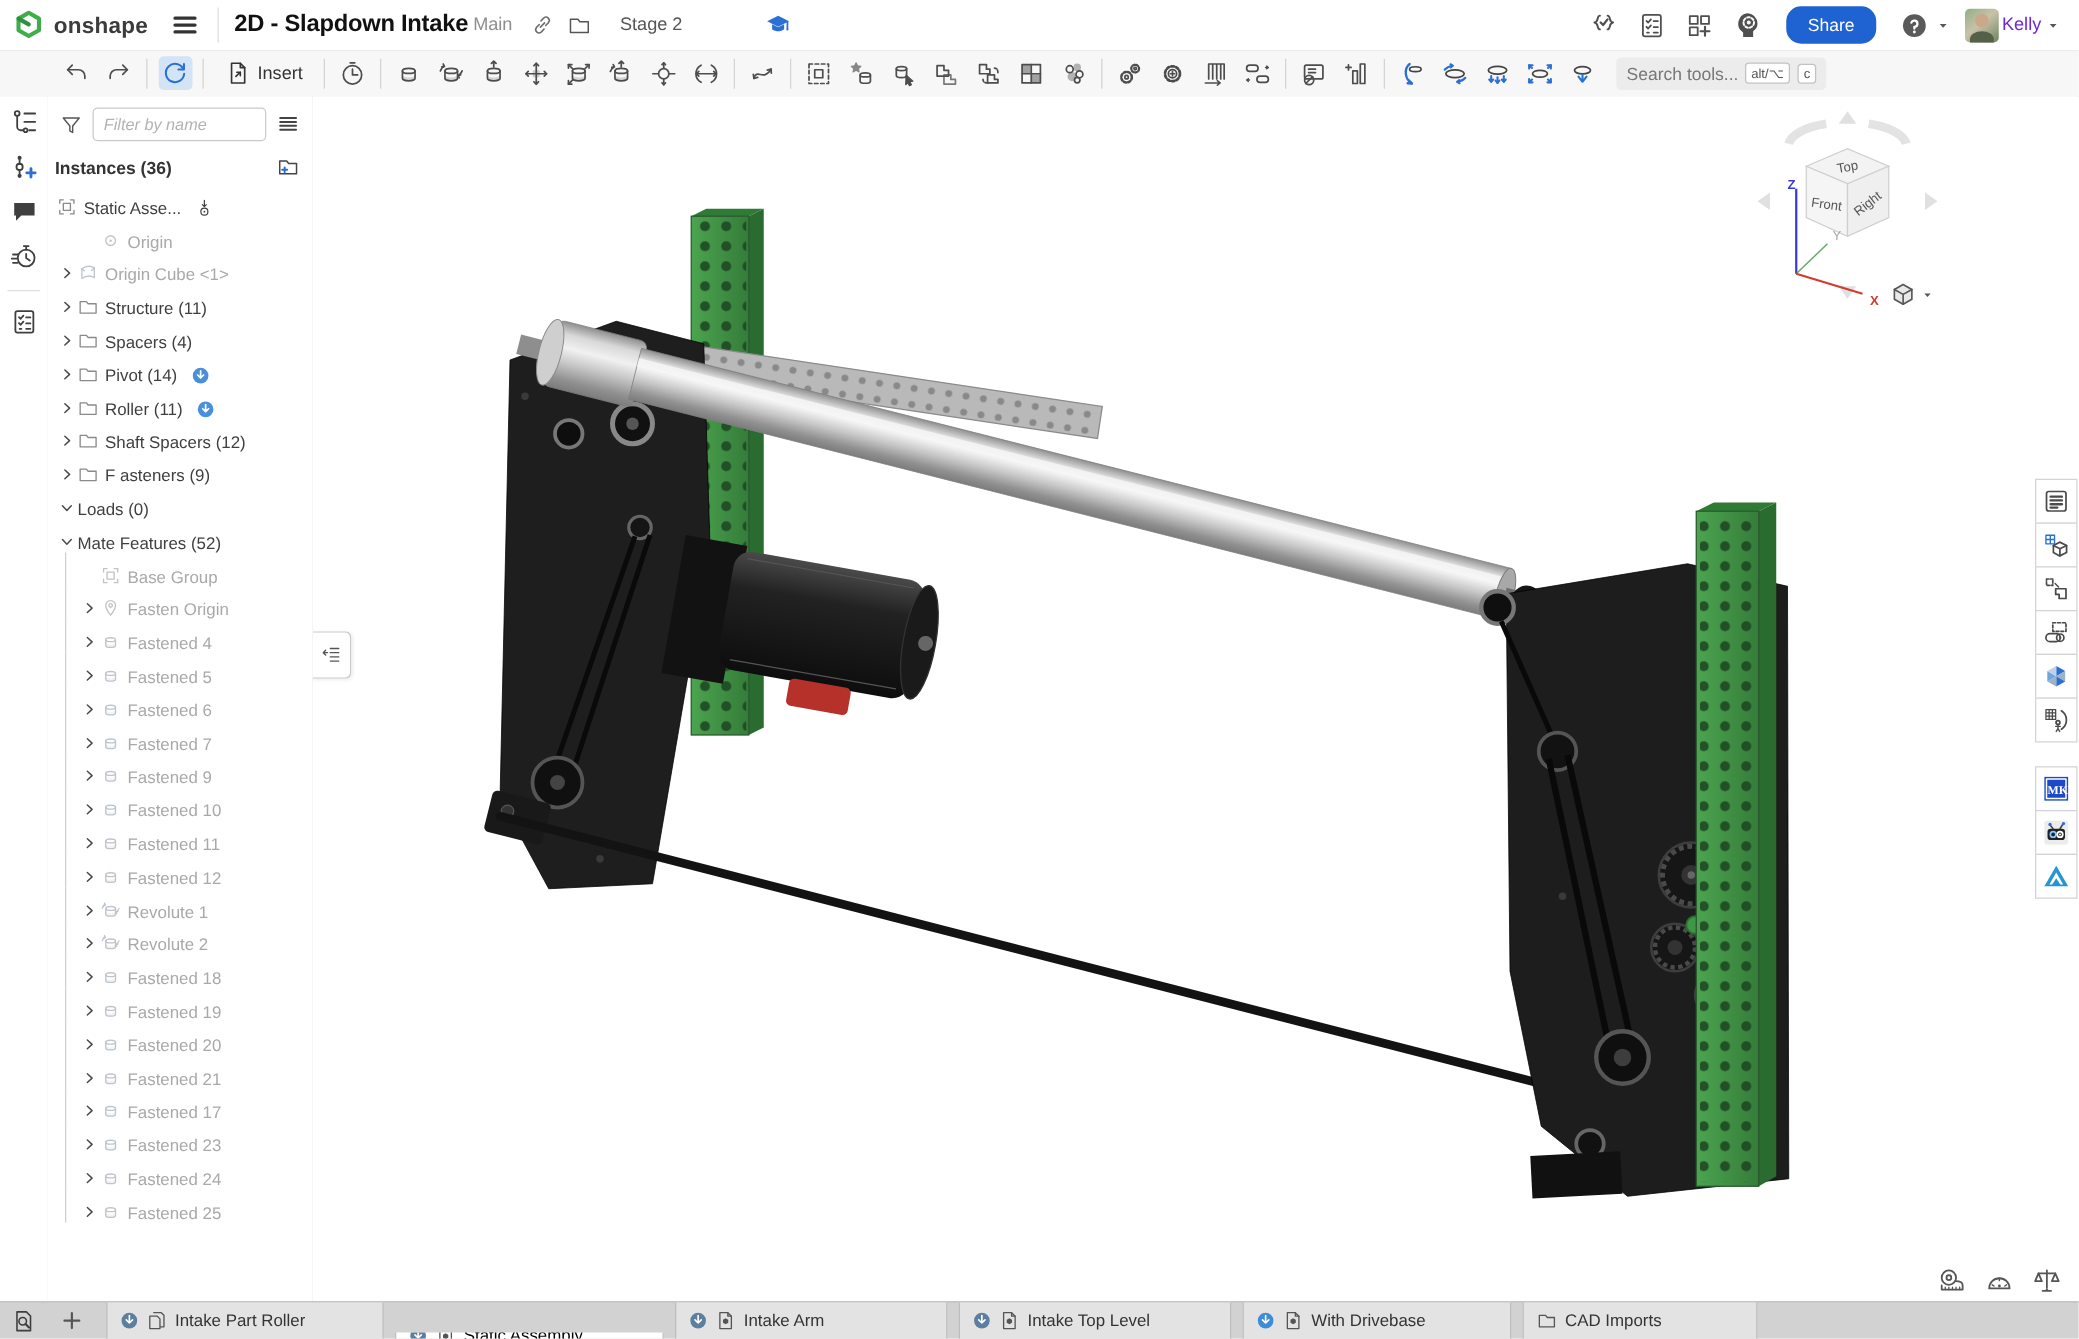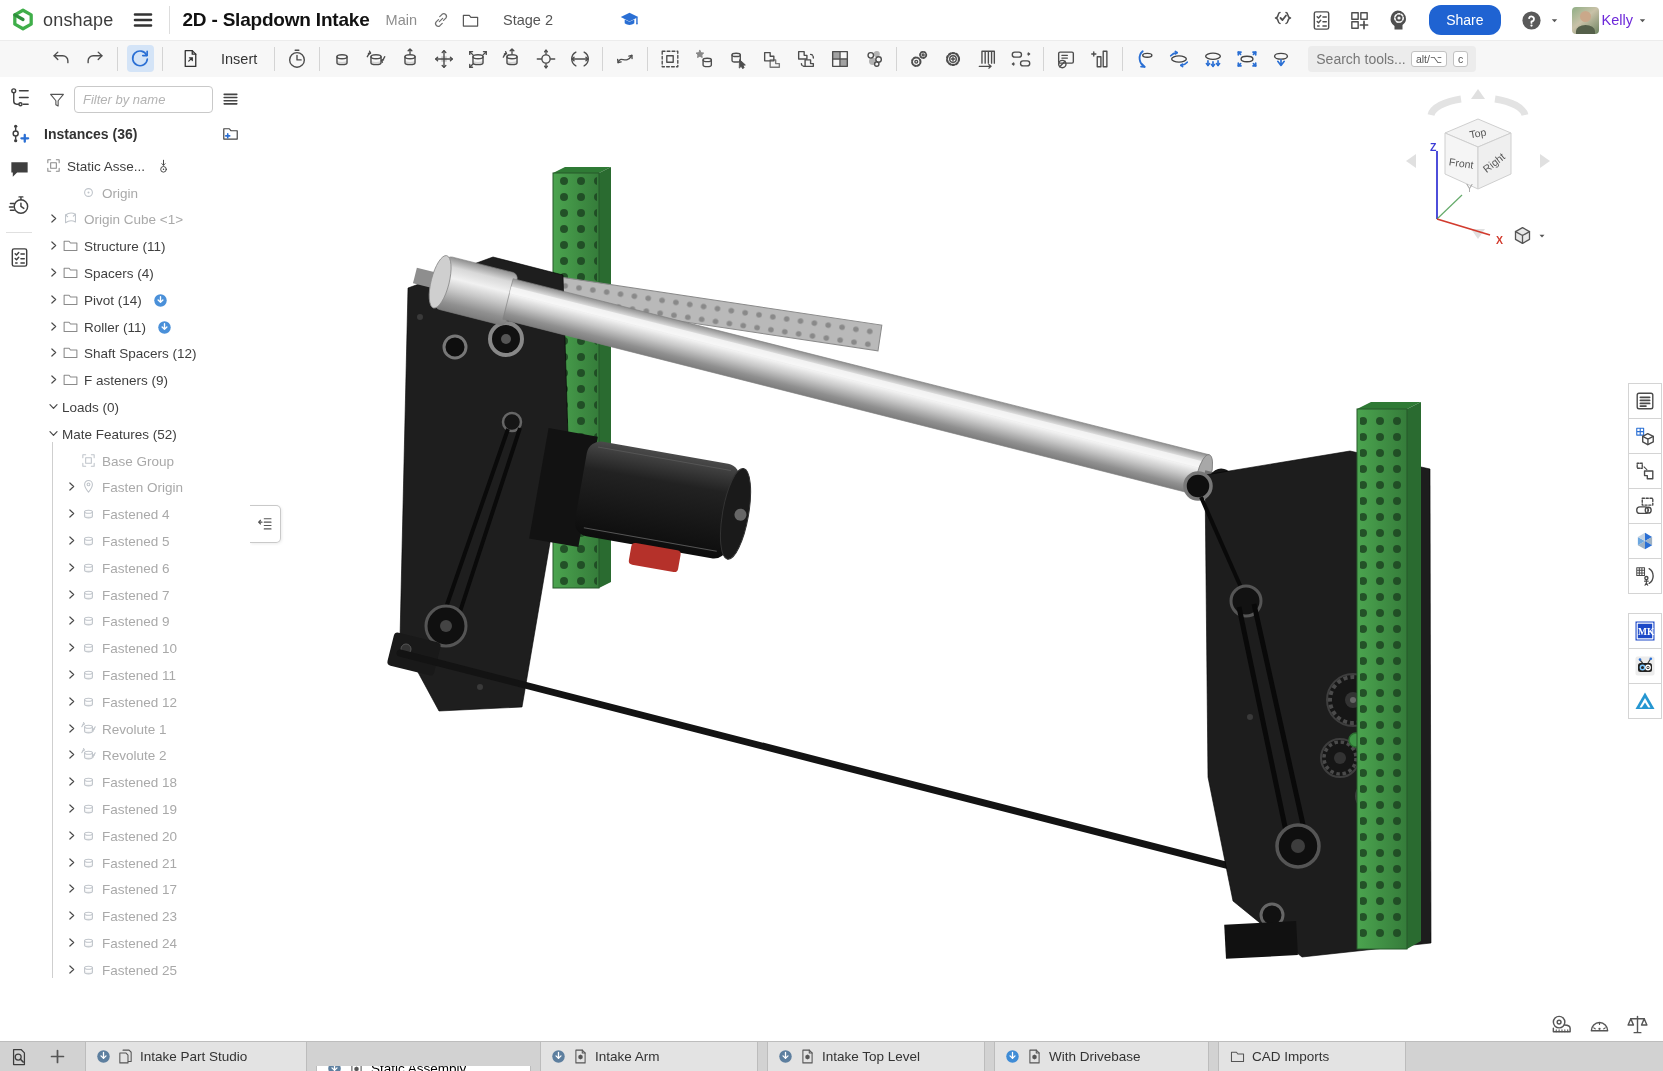--- a/index.html
+++ b/index.html
@@ -5,25 +5,25 @@
   html,body{margin:0;padding:0}
   body{width:1663px;height:1071px;overflow:hidden;position:relative;background:#fff;
        font-family:"Liberation Sans",sans-serif;color:#333;-webkit-font-smoothing:antialiased}
   .ic{fill:none;stroke:currentColor;stroke-width:1.5;stroke-linecap:round;stroke-linejoin:round;display:block}
   button{font-family:inherit;cursor:pointer}
 
   
   .topbar{position:absolute;top:0;left:0;right:0;height:40px;background:#fff;border-bottom:1px solid #ececec;
           display:flex;align-items:center;z-index:9}
   .logo{display:flex;align-items:center;gap:7px;padding-left:10px}
-  .logotext{font-size:18px;font-weight:normal;color:#3c3c3c;letter-spacing:.2px}
+  .logotext{font-size:18px;font-weight:bold;color:#3c3c3c;letter-spacing:.2px}
   .hambtn{margin-left:16px;border:none;background:none;color:#333;padding:2px}
   .vdiv{width:1px;height:28px;background:#ddd;margin-left:12px}
   .doctitle{font-size:19px;font-weight:bold;color:#111;margin-left:12px;letter-spacing:-.2px;white-space:nowrap}
-  .wsname{font-size:14.5px;color:#8e8e8e;margin-left:16px}
+  .wsname{font-size:14.5px;color:#8e8e8e;margin-left:4px}
   .tbic{color:#6f6f6f;margin-left:14px;display:flex}
   .loc{display:flex;align-items:center;gap:23px;color:#555;font-size:14.5px;margin-left:10px}
   .gcap{margin-left:66px;display:flex}
   .topright{margin-left:auto;display:flex;align-items:center;gap:11px;padding-right:14px}
   .topright .tbtn2{border:none;background:none;color:#4f4f4f;padding:2px;display:flex}
   .share{background:#1f63d2;color:#fff;font-size:14px;padding:7px 17px;border-radius:12px;border:none;margin:0 6px}
   .helpwrap,.userwrap{display:flex;align-items:center;gap:3px}
   .avatar{width:27px;height:27px;border-radius:4px;position:relative;overflow:hidden;
           background:linear-gradient(140deg,#8fae85 0%,#c9c2a8 45%,#6d8461 100%)}
   .avatar::after{content:"";position:absolute;top:4px;left:8px;width:11px;height:11px;border-radius:50%;background:#caa88a}
@@ -31,21 +31,21 @@
   .uname{font-size:14.5px;color:#6d28d9}
   .caret{color:#555;display:flex}
 
   
   .toolbar{position:absolute;top:40px;left:0;right:0;height:37px;background:#f7f7f7;border-bottom:1px solid #dcdcdc;
            display:flex;align-items:center;padding-left:44px}
   .tbtn{width:27px;height:27px;margin:0 3.5px;display:flex;align-items:center;justify-content:center;
         background:none;border:none;color:#4d4d4d;padding:0;border-radius:4px}
   .tbtn.bluebg{background:#d4e4f7;color:#2a6fd4}
   .tsep{width:1px;height:24px;background:#d4d4d4;margin:0 5px;flex:none}
-  .insertbtn{display:flex;align-items:center;gap:20px;margin:0 6px;color:#333;font-size:14.5px;background:none;border:none}
+  .insertbtn{display:flex;align-items:center;gap:5px;margin:0 6px;color:#333;font-size:14.5px;background:none;border:none}
   .searchbox{margin-left:10px;height:26px;background:#ececec;border-radius:4px;display:flex;align-items:center;
              padding:0 8px;gap:6px;color:#777;font-size:14px;width:152px;flex:none}
   .searchbox .ph{flex:1;white-space:nowrap;overflow:hidden}
   kbd{background:#fff;border:1px solid #c2c2c2;border-radius:3px;font-size:10.5px;padding:1px 4px;color:#555;font-family:inherit;white-space:nowrap}
 
   
   .leftrail{position:absolute;top:77px;bottom:29px;left:0;width:38px;background:#fff;border-right:1px solid #e6e6e6;
             display:flex;flex-direction:column;align-items:center;padding-top:9px}
   .leftrail .rlbtn{border:none;background:none;color:#3f3f3f;padding:0;margin-bottom:13px;display:flex}
   .leftrail .rdiv{width:26px;height:1px;background:#e0e0e0;margin:2px 0 13px}
@@ -1415,21 +1415,21 @@
         <span class="upd">
           <svg class="ic" width="15" height="15">
             <use href="#s-update-circle"></use>
           </svg>
         </span>
         <span class="dic">
           <svg class="ic" width="17" height="17">
             <use href="#s-doc-partstudio"></use>
           </svg>
         </span>
-        <span class="tlbl">Intake Part Studio</span>
+        <span class="tlbl">Intake Part Roller</span>
       </div>
       <div class="tab active" style="width: 193px; margin-top: 24px;">
         <span class="upd">
           <svg class="ic" width="15" height="15">
             <use href="#s-update-circle"></use>
           </svg>
         </span>
         <span class="dic">
           <svg class="ic" width="17" height="17">
             <use href="#s-doc-assembly"></use>

